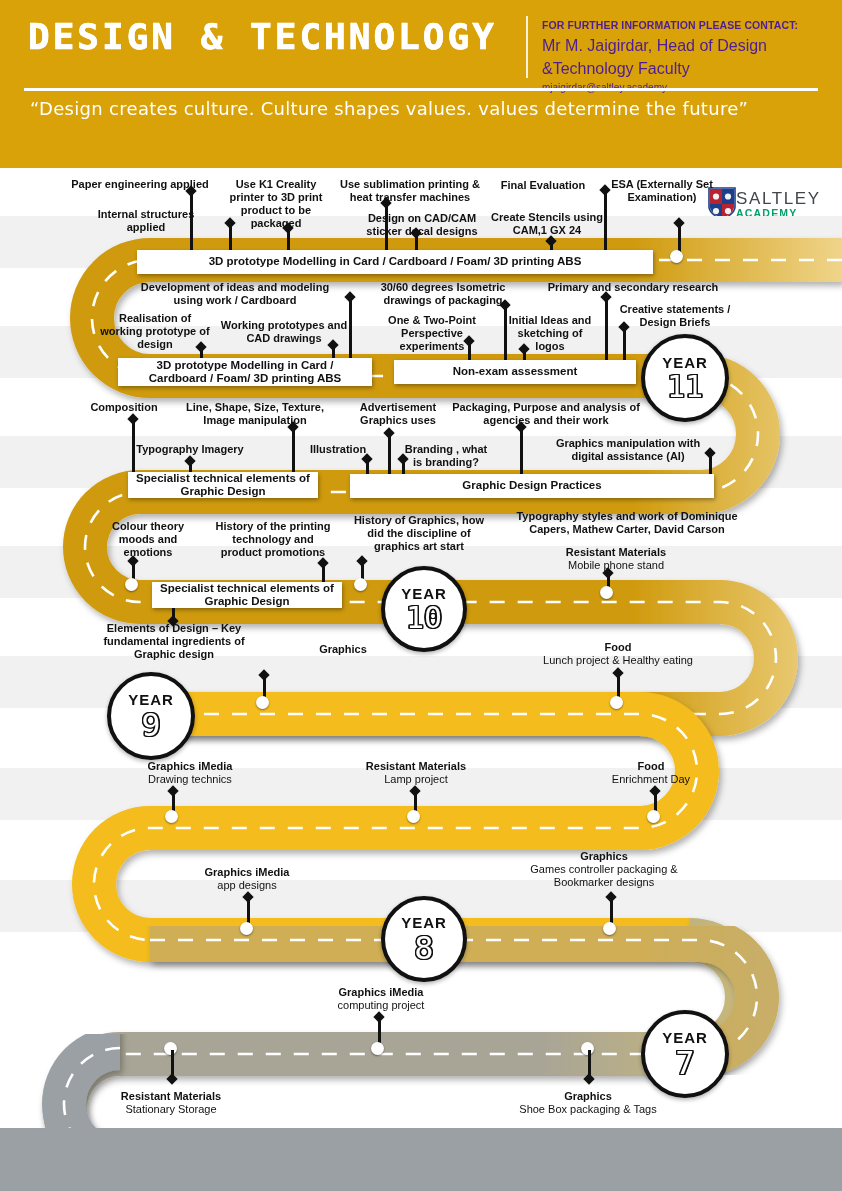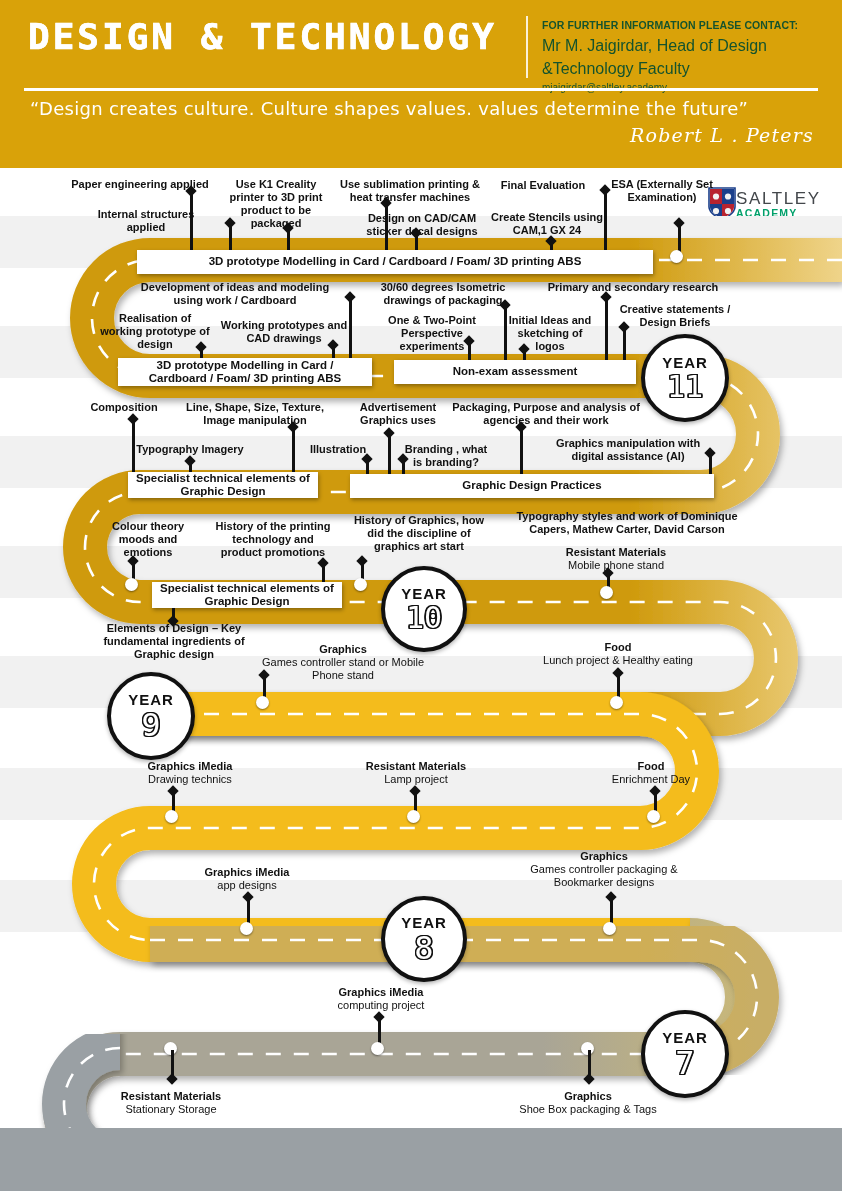--- a/index.html
+++ b/index.html
@@ -9,21 +9,21 @@
 
   
   #header{position:absolute;left:0;top:0;width:842px;height:168px;background:#d9a209;}
   #title-block{position:absolute;left:28px;top:18px;width:490px;}
   #main-title{font-family:"DejaVu Sans Mono",monospace;font-weight:700;
       font-size:36px;letter-spacing:3px;color:#fff;line-height:1.05;
       -webkit-text-stroke:0.6px #fff;text-shadow:0 0 0 #fff;}
   #sub-title{text-align:right;color:#fff;font-weight:700;font-size:13.5px;
       letter-spacing:.6px;margin-top:4px;padding-right:6px;}
   #contact-divider{position:absolute;left:526px;top:16px;width:2px;height:62px;background:rgba(255,255,255,.85);}
-  #contact-block{position:absolute;left:542px;top:18px;width:290px;color:#14532d;}
+  #contact-block{position:absolute;left:542px;top:18px;width:290px;color:#4c1d95;}
   #contact-heading{font-size:10.5px;font-weight:700;letter-spacing:.1px;line-height:1.35;}
   #contact-name{font-size:16px;line-height:1.45;margin-top:2px;}
   #contact-email{font-size:10px;line-height:1.45;}
   #header-rule{position:absolute;left:24px;top:88px;width:794px;height:3px;background:#fff;}
   #quote{position:absolute;left:30px;top:98px;width:790px;color:#fff;font-size:18px;
       font-family:"DejaVu Sans",sans-serif;letter-spacing:.3px;}
   #quote-author{position:absolute;right:28px;top:124px;color:#fff;font-size:19px;
       font-style:italic;font-family:"DejaVu Serif",serif;letter-spacing:1.2px;}
 
   
@@ -80,21 +80,20 @@
     <div id="main-title">DESIGN &amp; TECHNOLOGY</div>
   </div>
   <div id="contact-divider"></div>
   <div id="contact-block">
     <div id="contact-heading">FOR FURTHER INFORMATION PLEASE CONTACT:</div>
     <div id="contact-name">Mr M. Jaigirdar, Head of Design &amp;Technology Faculty</div>
     <div id="contact-email">mjaigirdar@saltley.academy</div>
   </div>
   <div id="header-rule"></div>
   <div id="quote">“Design creates culture. Culture shapes values. values determine the future”</div>
-  <div id="quote-author">Robert L . Peters</div>
 </div>
 
 <div id="logo">
   <svg width="28" height="34" viewBox="0 0 28 34">
     <path d="M1 1 H27 V20 C27 27 14 33 14 33 C14 33 1 27 1 20 Z" fill="#fff" stroke="#1b3f8b" stroke-width="1.6"></path>
     <clipPath id="sh">
         <path d="M2 2 H26 V20 C26 26.4 14 31.8 14 31.8 C14 31.8 2 26.4 2 20 Z"></path>
       </clipPath>
     <g clip-path="url(#sh)">
       <rect x="2" y="2" width="12" height="15" fill="#b8232f"></rect>
@@ -430,21 +429,21 @@
 
 <div class="lbl" style="left:84px;top:622px;width:180px;">
   <span class="t">Elements of Design – Key fundamental ingredients of Graphic design</span></div>
 <div class="pin up" style="left:168px;top:608px;height:14px;">
   <span class="stalk" style="height:14px;"></span>
     <span class="head"></span>
   </div>
 
 <div class="lbl" style="left:250px;top:643px;width:186px;">
   <span class="t">Graphics</span><br>
-  <span class="s">Games controller stand or Mobile Phone stand</span></div>
+  </div>
 <div class="pin down" style="left:259px;top:674px;height:24px;">
   <span class="stalk" style="height:24px;"></span>
     <span class="head"></span>
   </div>
 <div class="node" style="left:256px;top:696px;"></div>
 
 <div class="lbl" style="left:524px;top:641px;width:188px;">
   <span class="t">Food</span><br>
   <span class="s">Lunch project &amp; Healthy eating</span></div>
 <div class="pin down" style="left:613px;top:672px;height:26px;">

